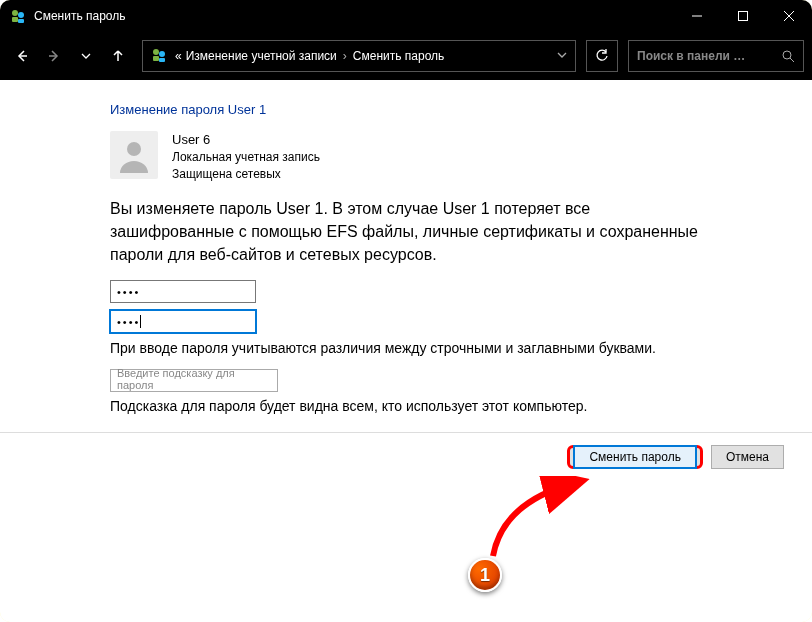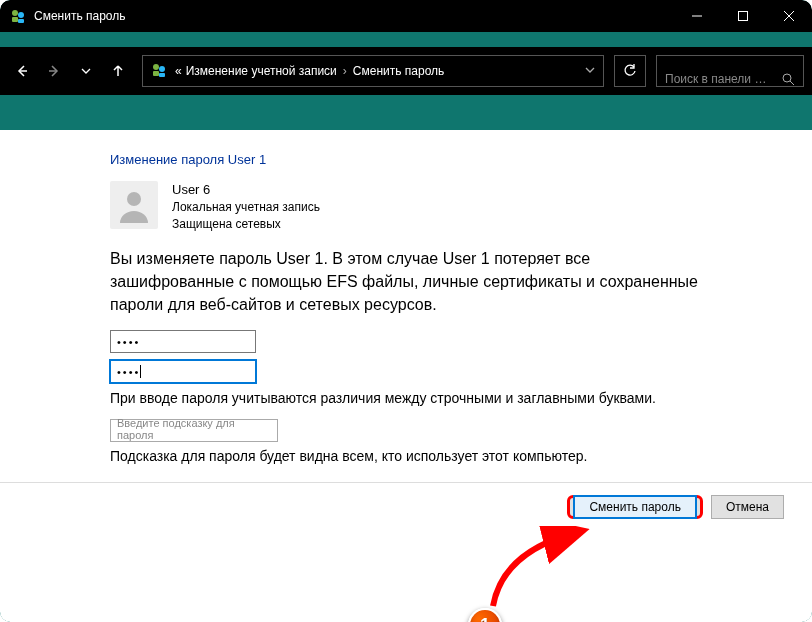--- a/index.html
+++ b/index.html
@@ -1,32 +1,32 @@
 <!DOCTYPE html>
 <html><head>
 <meta charset="utf-8">
 <style>
 * { margin: 0; padding: 0; box-sizing: border-box; font-family: "Segoe UI", Tahoma, sans-serif; }
 body { background: #fff; width: 812px; height: 622px; overflow: hidden; border-radius: 10px; }
-.window { width: 812px; height: 622px; background: #0f766e; border-radius: 10px; overflow: hidden; display: flex; flex-direction: column; gap: 15px; }
+.window { width: 812px; height: 622px; background: #fef9c3; border-radius: 2px; overflow: hidden; display: flex; flex-direction: column; }
 .titlebar { height: 32px; background: #000; display: flex; align-items: center; padding-left: 10px; color: #fff; font-size: 12px; }
 .titlebar .icon { width: 16px; height: 16px; margin-right: 8px; }
 .titlebar .title { flex: 1; }
 .winbtn { width: 46px; height: 32px; display: flex; align-items: center; justify-content: center; color: #fff; }
 .winbtn svg { stroke: #fff; }
 .navbar { height: 48px; background: #000; display: flex; align-items: center; padding: 0 8px; gap: 4px; }
 .navbtn { width: 28px; height: 28px; display: flex; align-items: center; justify-content: center; color: #ddd; }
 .breadcrumb { flex: 1; display: flex; align-items: center; background: #000; border: 1px solid #555; height: 32px; padding: 0 8px; color: #fff; font-size: 12px; margin: 0 6px; }
 .breadcrumb .bcicon { width: 18px; height: 18px; margin-right: 6px; }
 .breadcrumb .sep { margin: 0 6px; color: #aaa; }
 .breadcrumb .chev { margin-left: auto; color: #aaa; }
 .refresh { width: 32px; height: 32px; display: flex; align-items: center; justify-content: center; border: 1px solid #555; color: #fff; margin-right: 6px;}
-.searchbox { width: 148px; height: 32px; background: #000; border: 1px solid #555; display: flex; align-items: flex-end; padding: 0 8px; color: #888; font-size: 12px; }
+.searchbox { width: 176px; height: 32px; background: #000; border: 1px solid #555; display: flex; align-items: center; padding: 0 8px; color: #888; font-size: 12px; font-weight: bold; }
 .searchbox span { flex: 1; white-space: nowrap; overflow: hidden; text-overflow: ellipsis; }
-.content { flex: 1; background: #fff; padding: 22px 28px 0 110px; position: relative; margin-top: 20px; }
+.content { flex: 1; background: #fff; padding: 22px 28px 0 110px; position: relative; }
 .heading { color: #003399; font-size: 13px; margin-bottom: 14px; }
 .userblock { display: flex; align-items: flex-start; margin-bottom: 14px; }
 .avatar { width: 48px; height: 48px; background: #eee; border-radius: 2px; display: flex; align-items: center; justify-content: center; margin-right: 14px; }
 .avatar svg { fill: #b5b5b5; }
 .userinfo { font-size: 12px; line-height: 1.4; color: #000; }
 .userinfo .uname { font-size: 13px; }
 .desc { font-size: 16px; color: #000; line-height: 1.45; margin-bottom: 14px; max-width: 600px; }
 .pwfield { width: 146px; height: 23px; border: 1px solid #777; padding: 0 6px; font-size: 11px; letter-spacing: 2px; display: flex; align-items: center; color: #000; margin-bottom: 7px; }
 .pwfield.focused { border: 1px solid #0078d7; outline: 1px solid #0078d7; }
 .caret { display:inline-block; width:1px; height:13px; background:#000; margin-left:0px; vertical-align:middle; }

